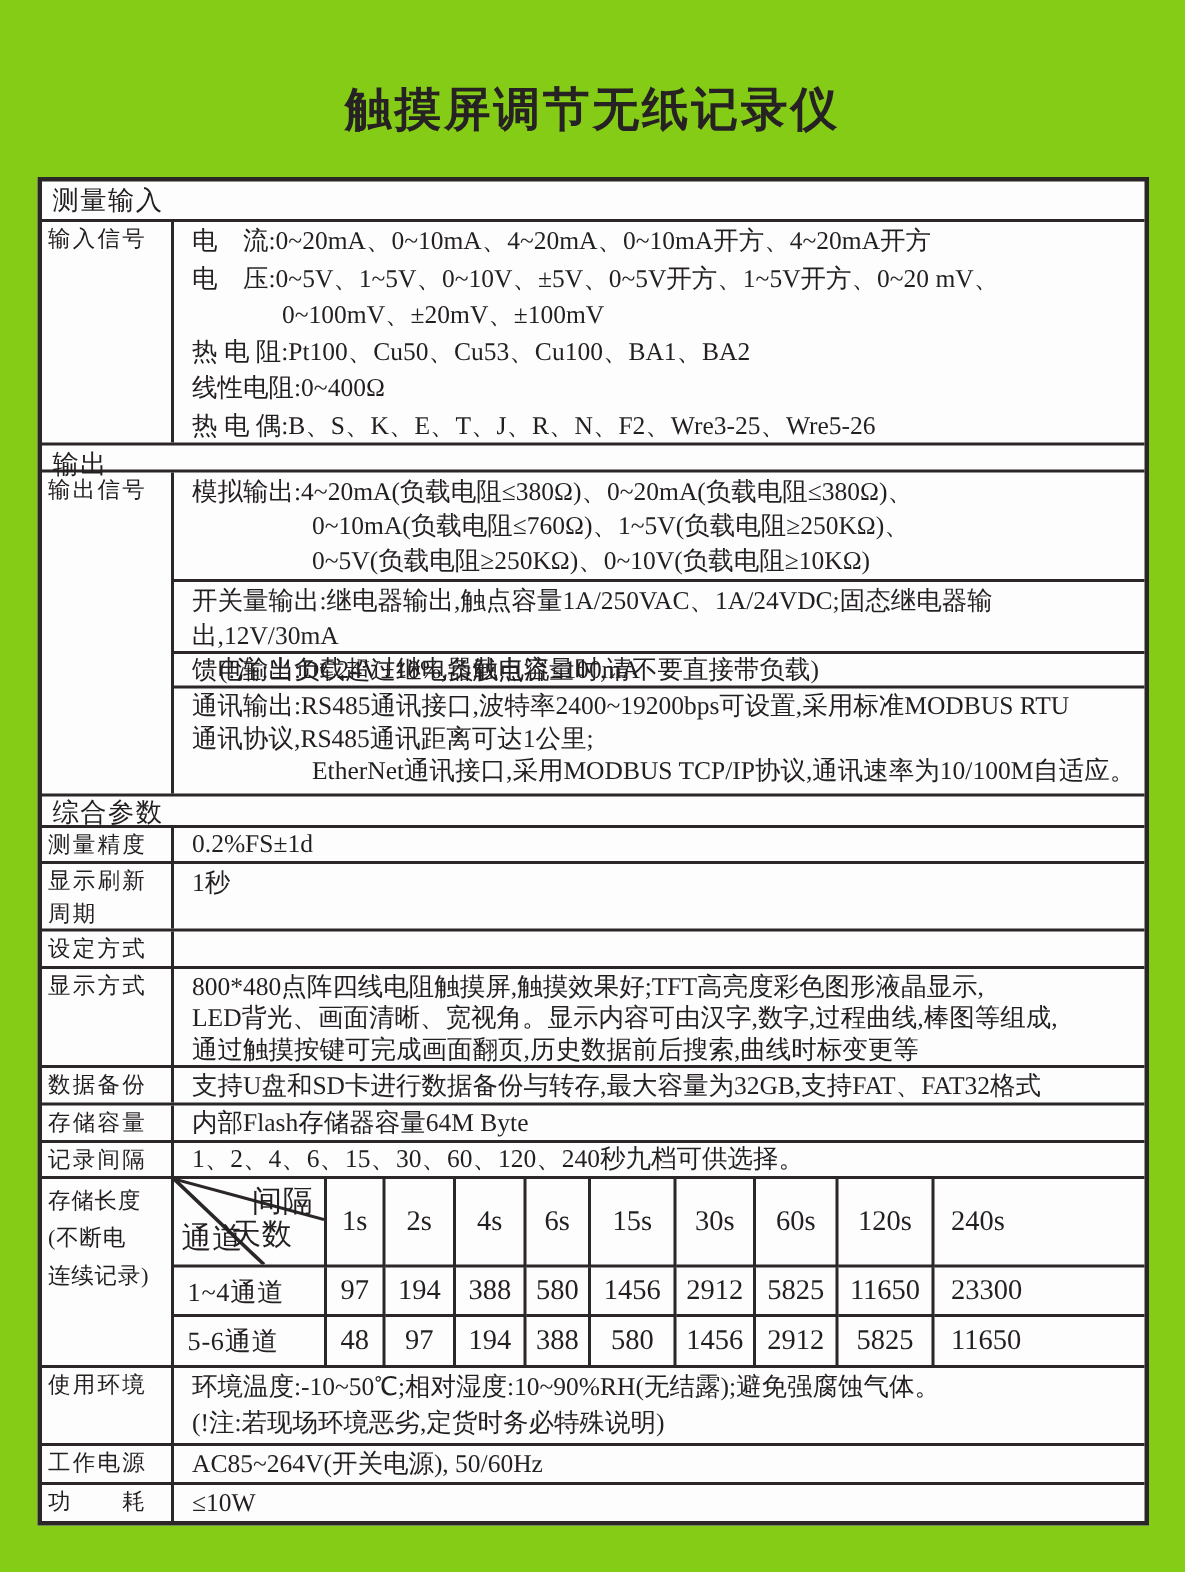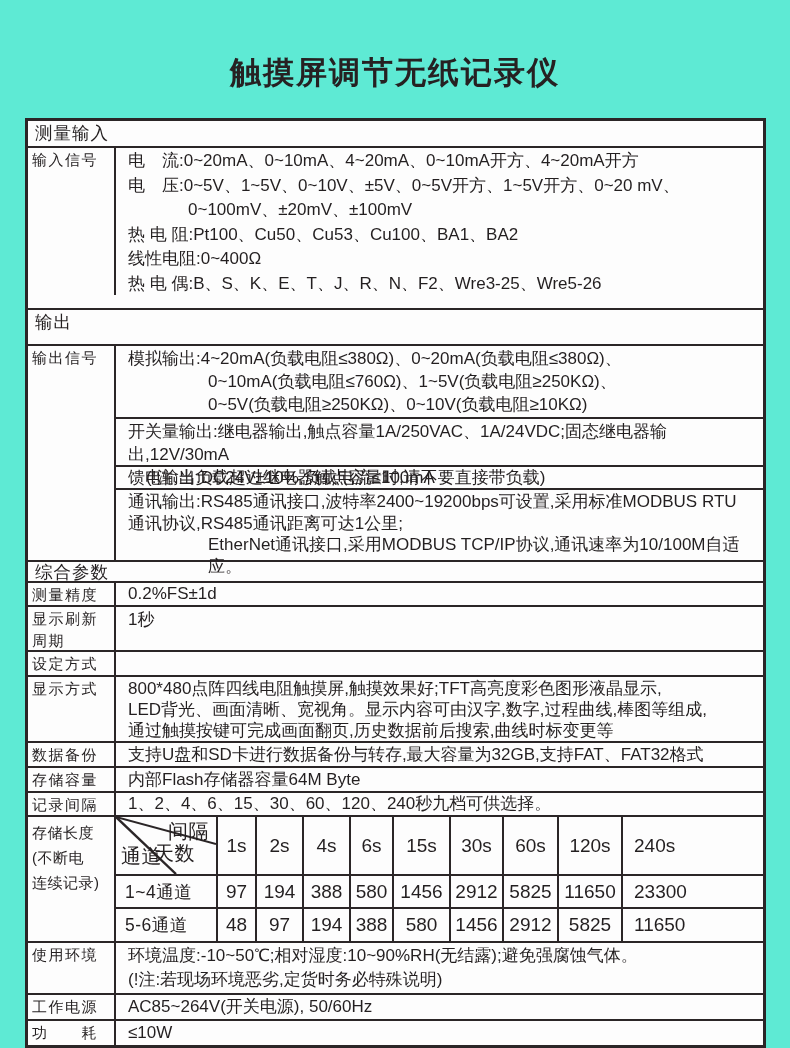--- a/index.html
+++ b/index.html
@@ -4,38 +4,38 @@
 <style>
   * { margin:0; padding:0; box-sizing:border-box; }
   html,body { background:#ffffff; }
   body {
     width:790px; height:1048px;
     font-family:"Liberation Sans", sans-serif;
     color:#231f20;
   }
   .page {
     position:relative; width:790px; height:1048px;
-    background:#5eead4; overflow:hidden;
+    background:#84cc16; overflow:hidden;font-family:Liberation Serif, serif;
   }
   .title {
     padding-top:52px; text-align:center;
     font-size:31px; font-weight:700; letter-spacing:2px; color:#262122;
   }
   .spec {
     position:absolute; left:25px; top:118px; width:741px;
     border:3px solid #2b2627; background:#fdfdfd;
   }
   .row { display:flex; border-top:2px solid #2b2627; }
   .row:first-child { border-top:none; }
   .sec {
     display:block; width:100%; padding-left:7px;
     font-size:17.5px; letter-spacing:1px; font-weight:400;
   }
   .r-mi  { height:25px; line-height:25px; }
-  .r-out { height:36px; line-height:24px;margin-top:13px; }
+  .r-out { height:18px; line-height:24px; }
   .r-zh  { height:21px; line-height:21px; }
   .label {
     flex:0 0 88px; width:88px; border-right:2px solid #2b2627;
     padding:1px 2px 0 4px; font-size:15px; line-height:22px;
     letter-spacing:1.5px;
   }
   .content { flex:1; padding:0 4px 0 12px; font-size:17px; }
   .i18 { padding-left:18px; }
   .i60 { padding-left:60px; }
   .i80 { padding-left:80px; }

